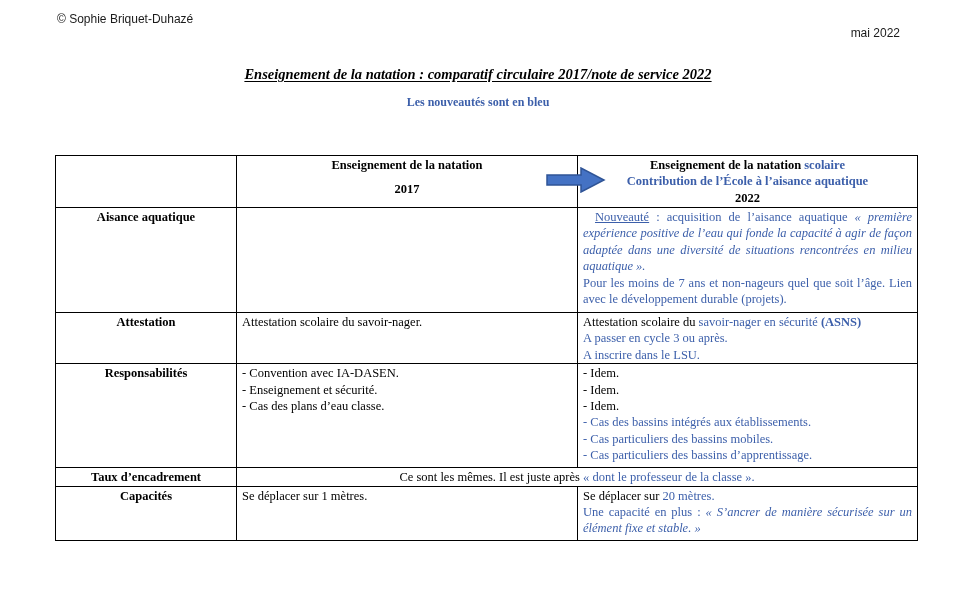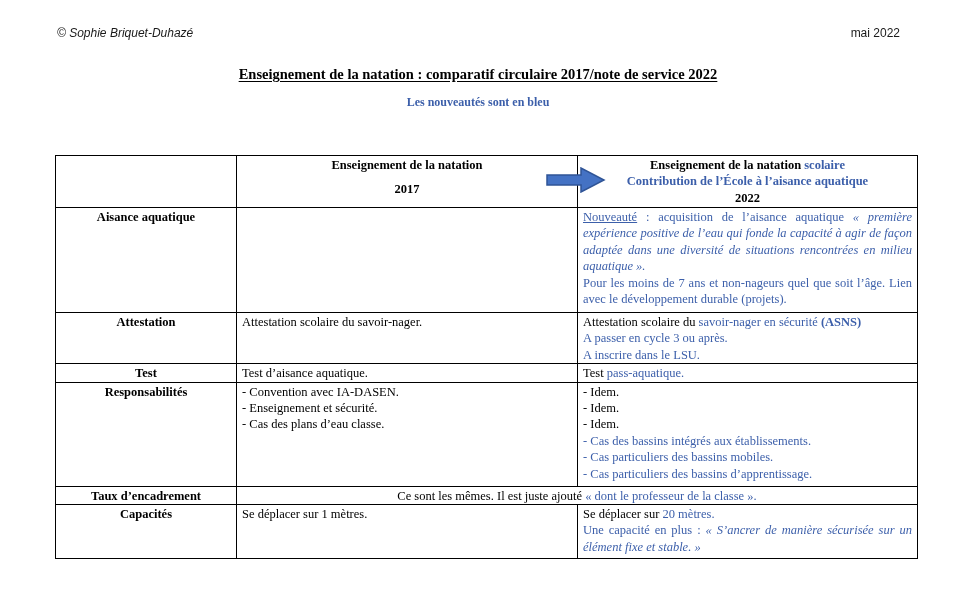--- a/index.html
+++ b/index.html
@@ -2,51 +2,51 @@
 <html style="--blue: #3C5FAA; --arrow-fill: #4472C4; --arrow-stroke: #2F5496;"><head>
 <meta charset="utf-8">
 <style>
   html,body { margin:0; padding:0; }
   body {
     width:956px; height:606px; background:#ffffff; position:relative;
     font-family:"Liberation Serif", serif; color:#000;
     -webkit-font-smoothing:antialiased;
   }
   .copyright {
-    position:absolute; left:57px; top:26px;
-    font-family:"Liberation Sans", sans-serif; font-size:12px; color:#1a1a1a;font-style:italic;
+    position:absolute; left:57px; top:12px;
+    font-family:"Liberation Sans", sans-serif; font-size:12px; color:#1a1a1a;
   }
   .date {
     position:absolute; right:56px; top:26px;
     font-family:"Liberation Sans", sans-serif; font-size:12px; color:#1a1a1a;
   }
   .doc-title {
     position:absolute; left:0; top:66px; width:100%;
-    text-align:center; font-weight:bold; font-size:14.5px;
+    text-align:center; font-weight:bold; font-size:14.5px;font-style:italic;
   }
   .doc-title .u-wrap { text-decoration:underline; text-underline-offset:2px; }
   .doc-subtitle {
     position:absolute; left:0; top:95px; width:100%;
     text-align:center; font-weight:bold; font-size:12px; color:var(--blue);
   }
   table.cmp {
     position:absolute; left:55px; top:155px; width:862px;
     border-collapse:collapse; table-layout:fixed;padding-left:20px;
   }
   td {
     border:1px solid #000; vertical-align:top;
     padding:1px 5px 0 5px; font-size:12.5px; line-height:16.4px;
     overflow:hidden;
   }
   .label-cell { font-weight:bold; text-align:center; }
   .hdr { font-weight:bold; text-align:center; }
   .year-gap { margin-top:8px; }
   .blue { color:var(--blue); }
   .it { font-style:italic; }
-  .un { text-decoration:underline; }
+  .un { text-decoration:underline;margin-left:12px; }
   .bld { font-weight:bold; }
   .just { text-align:justify; }
   .center { text-align:center; }
   .arrow-wrap {
     position:absolute; left:546px; top:167px; width:60px; height:26px; z-index:3;
   }
 </style>
 </head>
 <body>
 
@@ -97,46 +97,41 @@
   <tr style="height:50px">
     <td class="label-cell">Attestation</td>
     <td>Attestation scolaire du savoir-nager.</td>
     <td>
       <div><span>Attestation scolaire du </span><span class="blue">savoir-nager en sécurité </span><span class="blue bld">(ASNS)</span></div>
       <div class="blue">A passer en cycle 3 ou après.</div>
       <div class="blue">A inscrire dans le LSU.</div>
     </td>
   </tr>
 
-  <tr style="height:18px">
-    <td class="label-cell">Test</td>
-    <td>Test d’aisance aquatique.</td>
-    <td><span>Test </span><span class="blue">pass-aquatique.</span></td>
-  </tr>
 
   <tr style="height:104px">
     <td class="label-cell">Responsabilités</td>
     <td>
       <div>- Convention avec IA-DASEN.</div>
       <div>- Enseignement et sécurité.</div>
       <div>- Cas des plans d’eau classe.</div>
     </td>
     <td>
       <div>- Idem.</div>
       <div>- Idem.</div>
       <div>- Idem.</div>
       <div class="blue">- Cas des bassins intégrés aux établissements.</div>
       <div class="blue">- Cas particuliers des bassins mobiles.</div>
       <div class="blue">- Cas particuliers des bassins d’apprentissage.</div>
     </td>
   </tr>
 
   <tr style="height:17px">
     <td class="label-cell">Taux d’encadrement</td>
-    <td class="center" colspan="2"><span>Ce sont les mêmes. Il est juste ajouté </span><span class="blue">« dont le professeur de la classe ».</span></td>
+    <td class="center" colspan="2"><span>Ce sont les mêmes. Il est juste après </span><span class="blue">« dont le professeur de la classe ».</span></td>
   </tr>
 
   <tr style="height:54px">
     <td class="label-cell">Capacités</td>
     <td>Se déplacer sur 1 mètres.</td>
     <td class="just">
       <div><span>Se déplacer sur </span><span class="blue">20 mètres.</span></div>
       <div class="blue"><span>Une capacité en plus : </span><span class="it">« S’ancrer de manière sécurisée sur un élément fixe et stable. »</span></div>
     </td>
   </tr>

